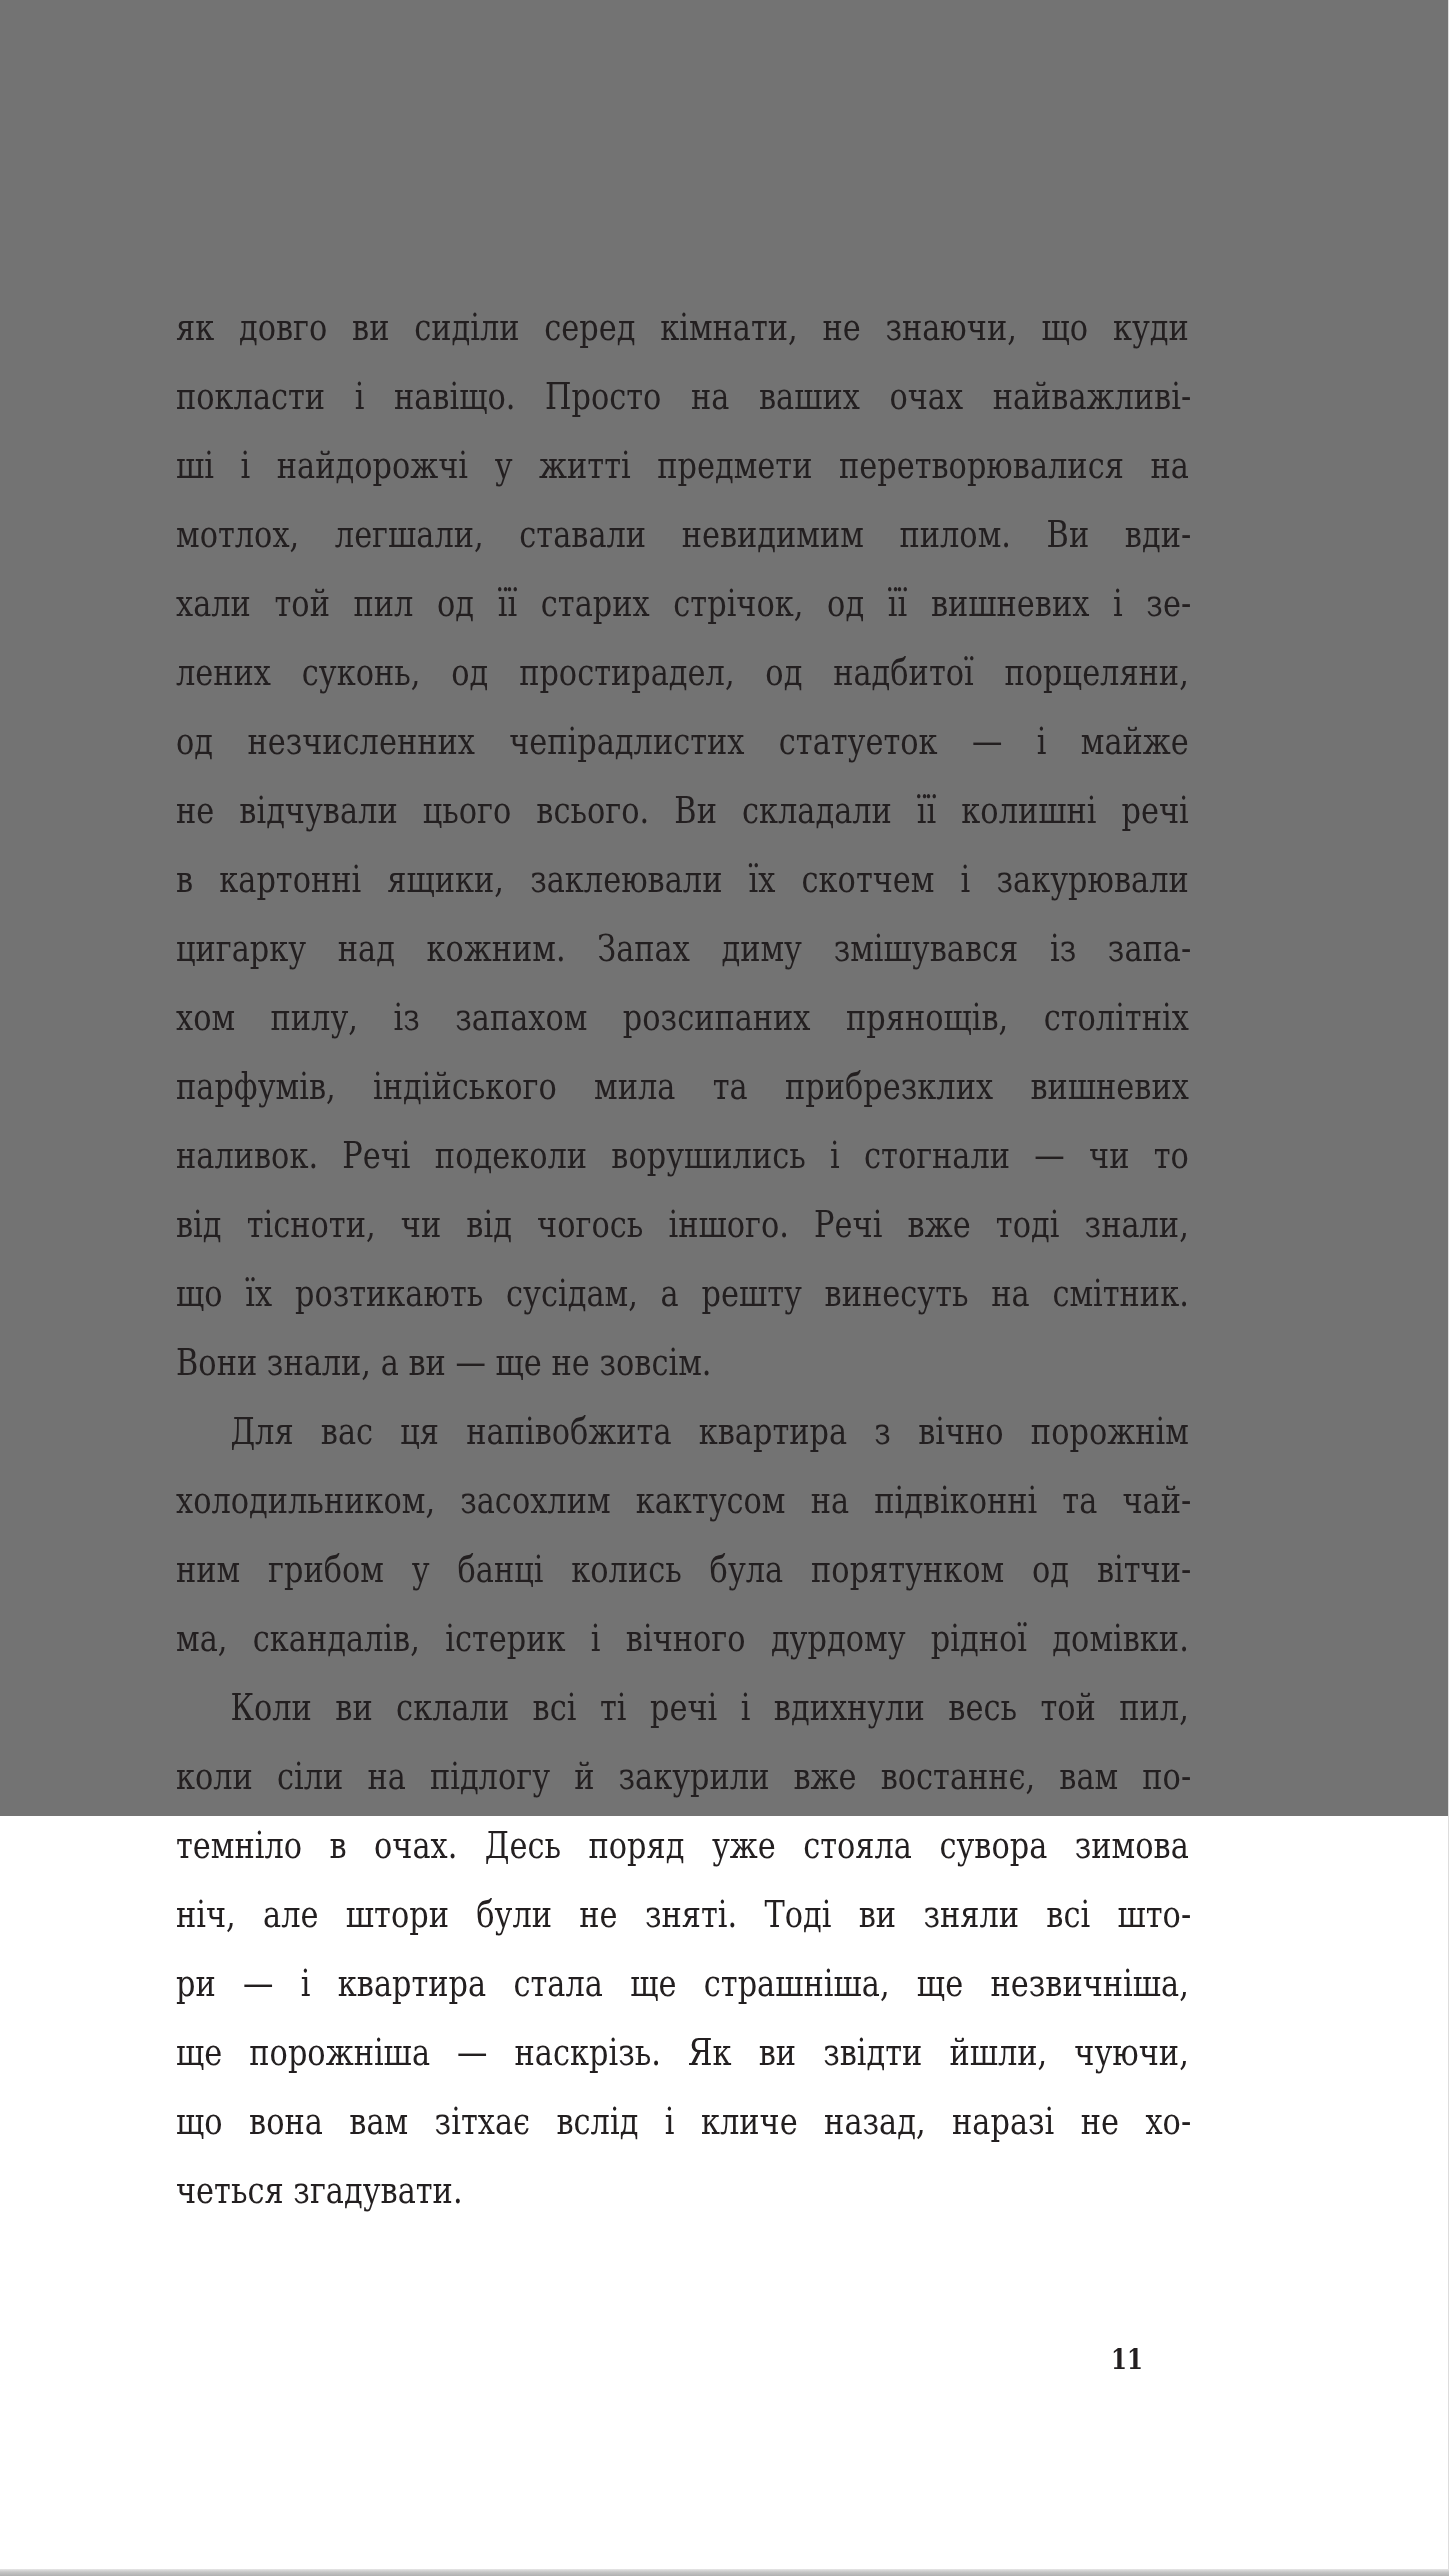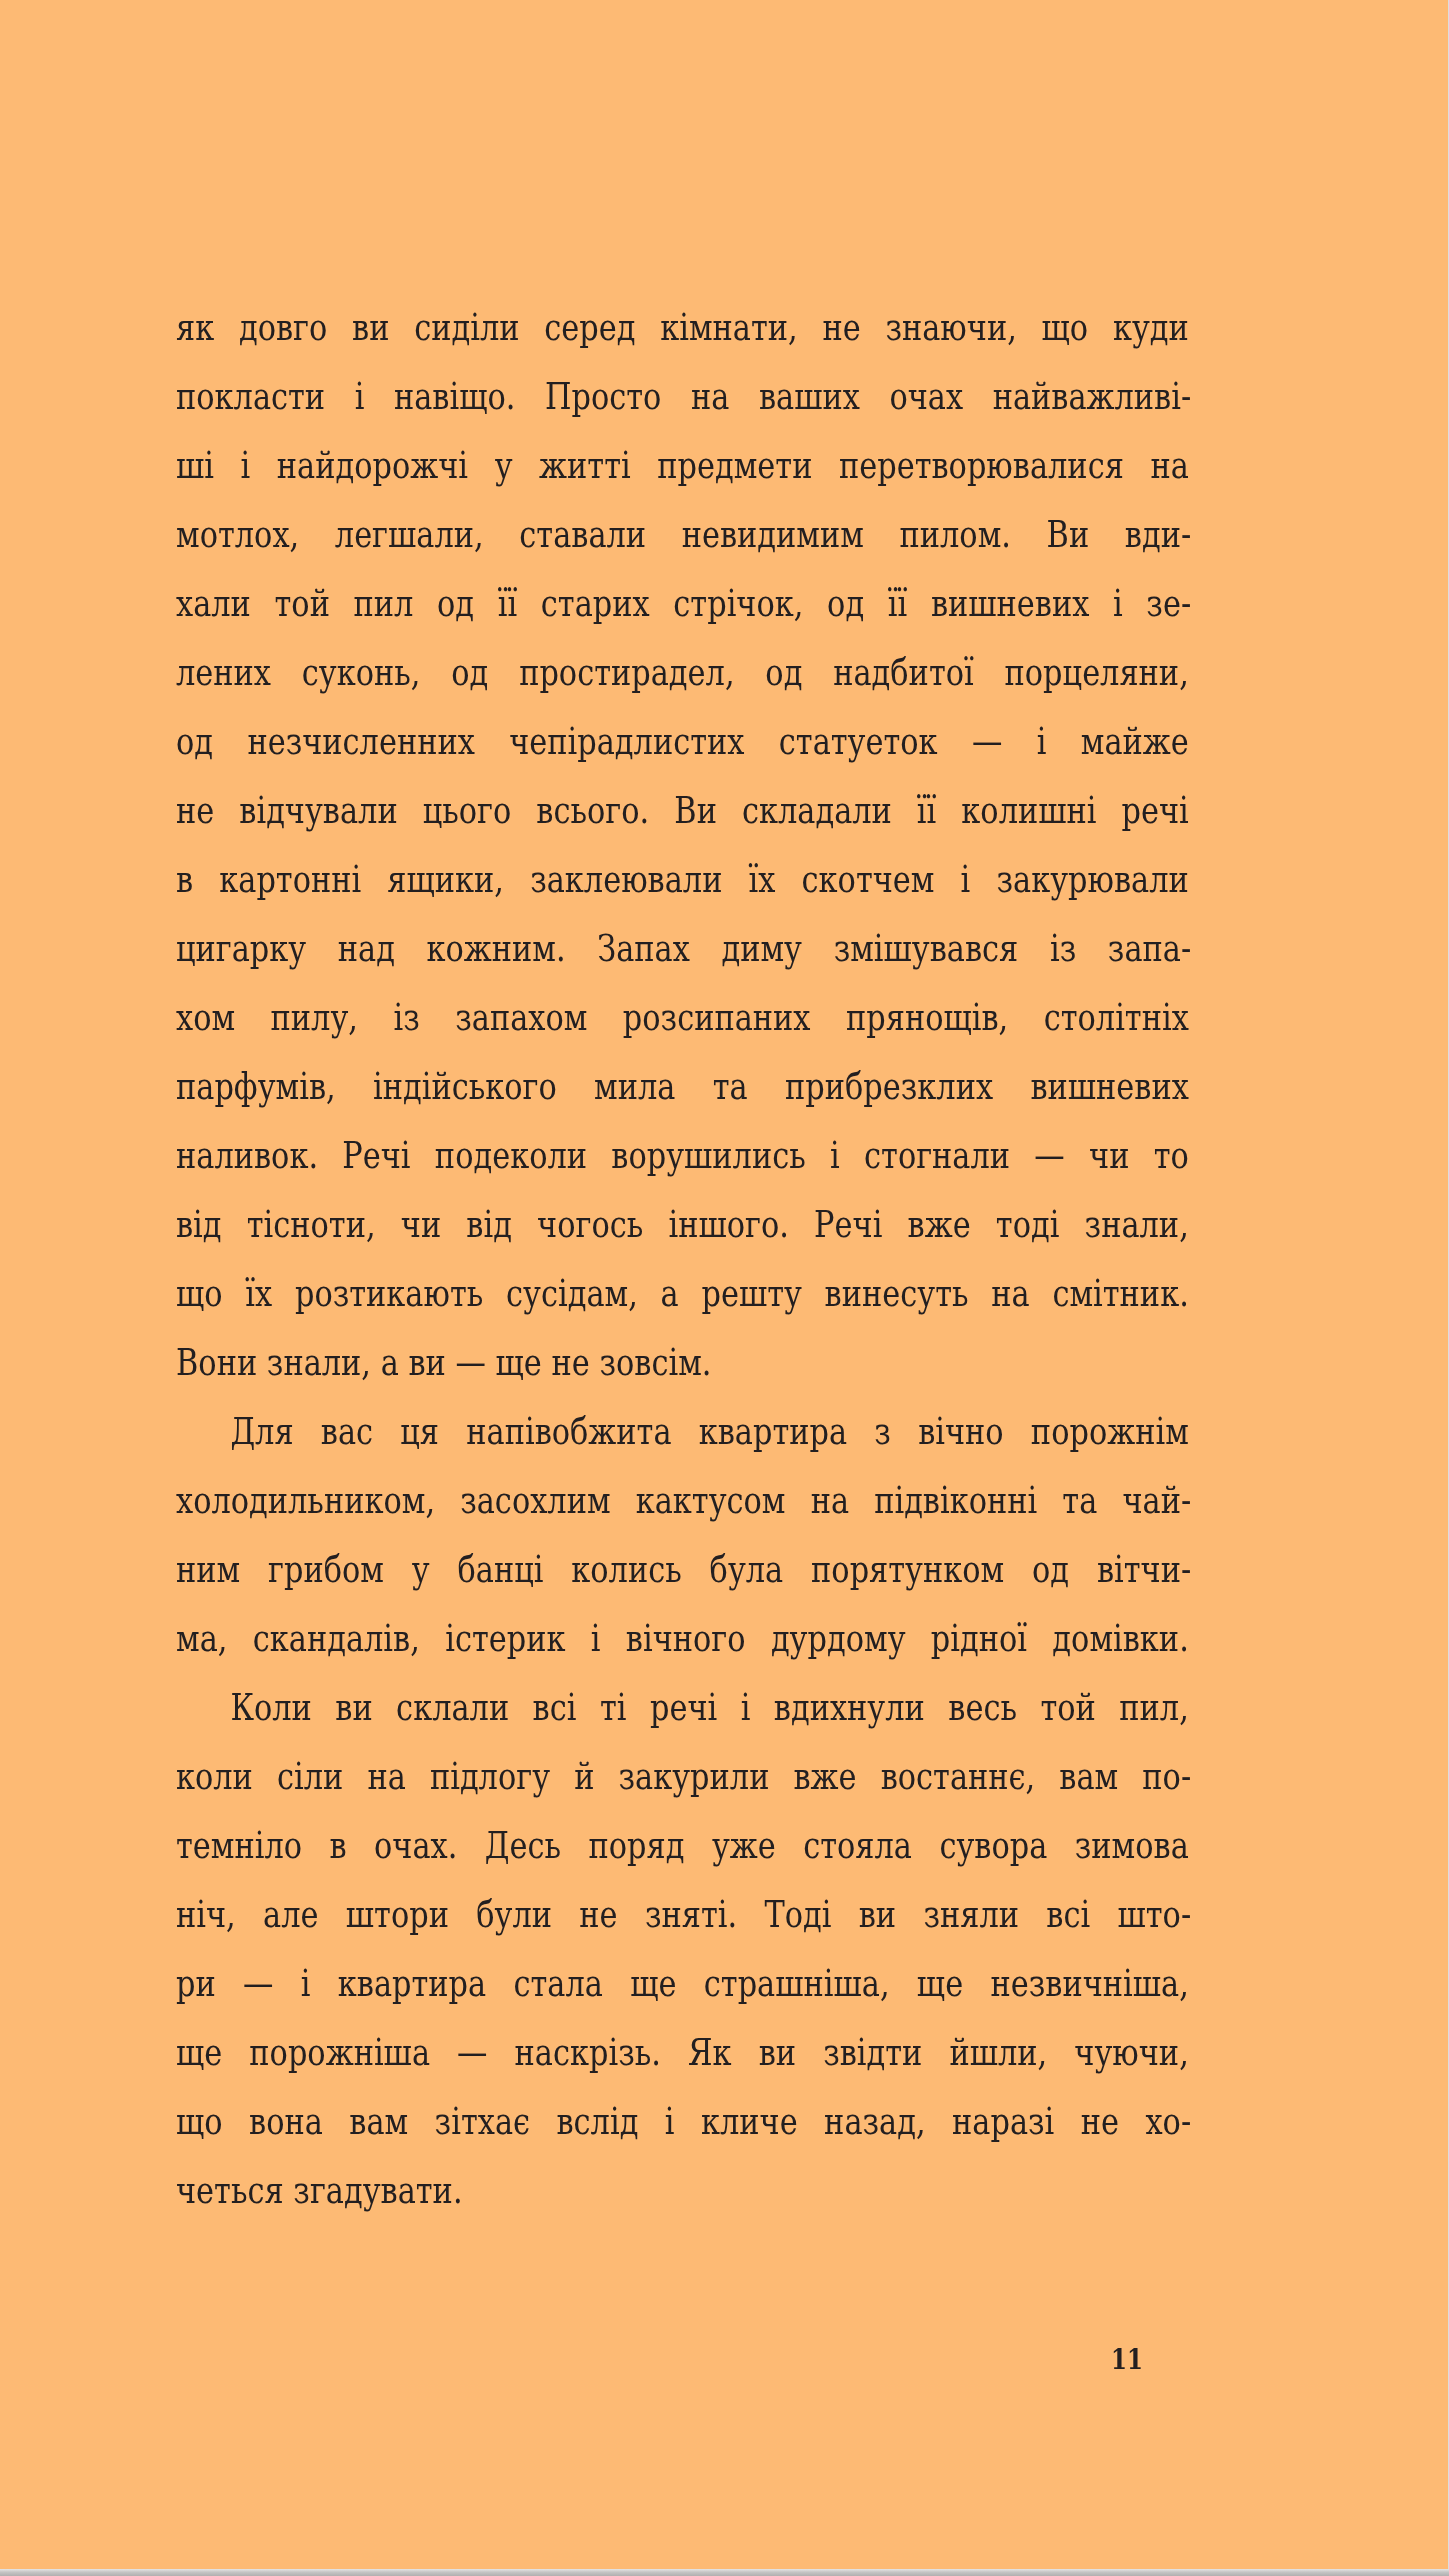--- a/index.html
+++ b/index.html
@@ -13,22 +13,22 @@
     position: relative;
     overflow: hidden;
     font-family: "DejaVu Serif", "Liberation Serif", serif;
     color: #231f20;
   }
   .page {
     position: absolute;
     left: 0;
     top: 0;
     width: 1448px;
-    height: 2569px;
-    background: #fdba74;
+    height: 1816px;
+    background: #737373;
   }
   .right-edge {
     position: absolute;
     left: 1448px;
     top: 0;
     width: 1.5px;
     height: 2576px;
     background: linear-gradient(to right, #e4e4e4, #c9c9c9);
   }
   .bottom-edge {

